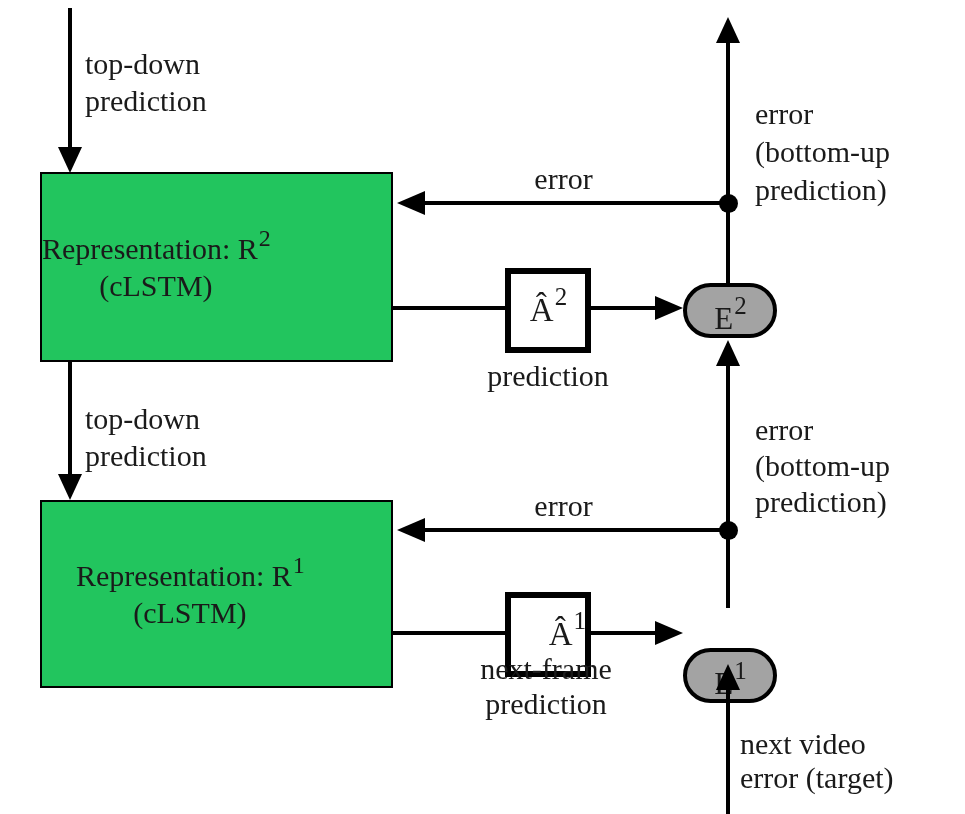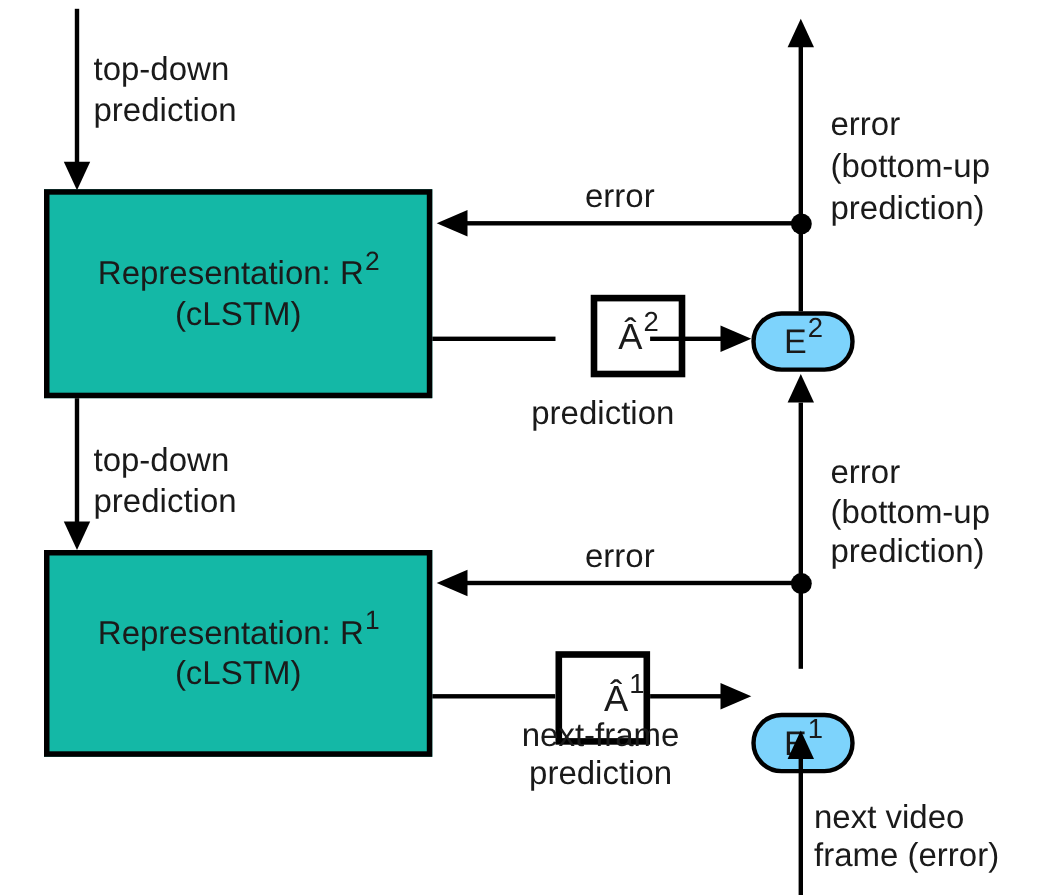--- a/index.html
+++ b/index.html
@@ -5,35 +5,34 @@
   html, body {
     margin: 0;
     padding: 0;
     background: #ffffff;
   }
   .canvas {
     position: relative;
     width: 965px;
     height: 814px;
     background: #ffffff;
-    font-family: Liberation Sans, sans-serif;
+    font-family: Liberation Serif, serif;
     color: #111111;
     overflow: hidden;
     border-radius: 15px;
   }
 
   
   .rbox {
     position: absolute;
     box-sizing: border-box;
-    border: 5px solid #000000;
-    background: #14b8a6;
+    border: 2px solid #000000;
+    background: #22c55e;
     display: flex;
     align-items: center;
-    justify-content: center;
     text-align: center;
   }
   .rbox-text {
     font-size: 30px;
     line-height: 37px;
     color: #1a1a1a;
   }
   .abox {
     position: absolute;
     box-sizing: border-box;
@@ -46,23 +45,23 @@
   .abox .glyph {
     font-size: 33px;
     line-height: 33px;
     color: #1a1a1a;
   }
   .enode {
     position: absolute;
     box-sizing: border-box;
     border: 4px solid #000;
     border-radius: 28px;
-    background: #7dd3fc;
+    background: #a3a3a3;
     display: flex;
-    align-items: center;
+    align-items: flex-end;
     justify-content: center;
   }
   .enode .glyph {
     font-size: 31px;
     line-height: 31px;
     color: #1a1a1a;
   }
   sup.sp {
     font-size: 25px;
     line-height: 0;
@@ -138,21 +137,21 @@
       <div>(cLSTM)</div>
     </div>
   </div>
 
   <div class="arr left" style="left:397px; top:191px;"></div>
   <div class="hline" style="left:424px; top:201px; width:303px;"></div>
   <div class="lbl center" style="left:400px; top:160px; width:327px;">error</div>
 
   <div class="hline" style="left:393px; top:306px; width:112px;"></div>
 
-  <div class="abox" style="left:505px; top:268px; width:86px; height:75px;margin-left:32px;">
+  <div class="abox" style="left:505px; top:268px; width:86px; height:85px;">
     <div class="glyph"><span>Â</span><sup class="sp">2</sup></div>
   </div>
   <div class="lbl center" style="left:448px; top:357px; width:200px;">prediction</div>
 
   <div class="hline" style="left:591px; top:306px; width:65px;"></div>
   <div class="arr right" style="left:655px; top:296px;"></div>
 
   <div class="enode" style="left:683px; top:283px; width:94px; height:55px;">
     <div class="glyph"><span>E</span><sup class="sp">2</sup></div>
   </div>
@@ -169,21 +168,21 @@
   <div class="lbl" style="left:85px; top:400px;">top-down
 prediction</div>
 
   <div class="vline" style="left:726px; top:366px; height:242px;"></div>
   <div class="arr up" style="left:716px; top:340px;"></div>
   <div class="dot" style="left:719px; top:521px;"></div>
   <div class="lbl" style="left:755px; top:412px; line-height:36px;">error
 (bottom-up
 prediction)</div>
 
-  <div class="rbox" style="left:40px; top:500px; width:353px; height:188px;">
+  <div class="rbox" style="left:40px; top:500px; width:353px; height:188px;padding-left:34px;">
     <div class="rbox-text">
       <div><span>Representation: R</span><sup class="sp">1</sup></div>
       <div>(cLSTM)</div>
     </div>
   </div>
 
   <div class="arr left" style="left:397px; top:518px;"></div>
   <div class="hline" style="left:424px; top:528px; width:303px;"></div>
   <div class="lbl center" style="left:400px; top:487px; width:327px;">error</div>
 
@@ -198,15 +197,15 @@
   <div class="hline" style="left:591px; top:631px; width:65px;"></div>
   <div class="arr right" style="left:655px; top:621px;"></div>
 
   <div class="enode" style="left:683px; top:608px; width:94px; height:55px;margin-top:40px;">
     <div class="glyph"><span>E</span><sup class="sp">1</sup></div>
   </div>
 
   <div class="vline" style="left:726px; top:690px; height:124px;"></div>
   <div class="arr up" style="left:716px; top:664px;"></div>
   <div class="lbl" style="left:740px; top:727px; line-height:34px;">next video
-frame (error)</div>
+error (target)</div>
 
 </div>
 
 </body></html>

